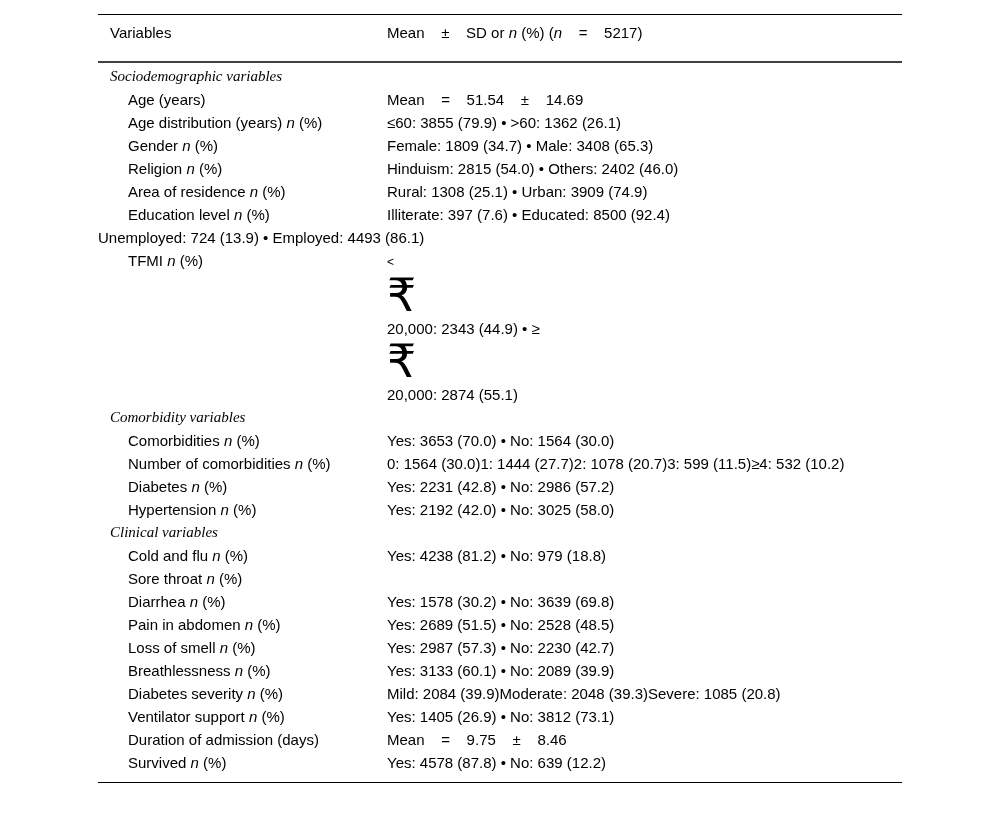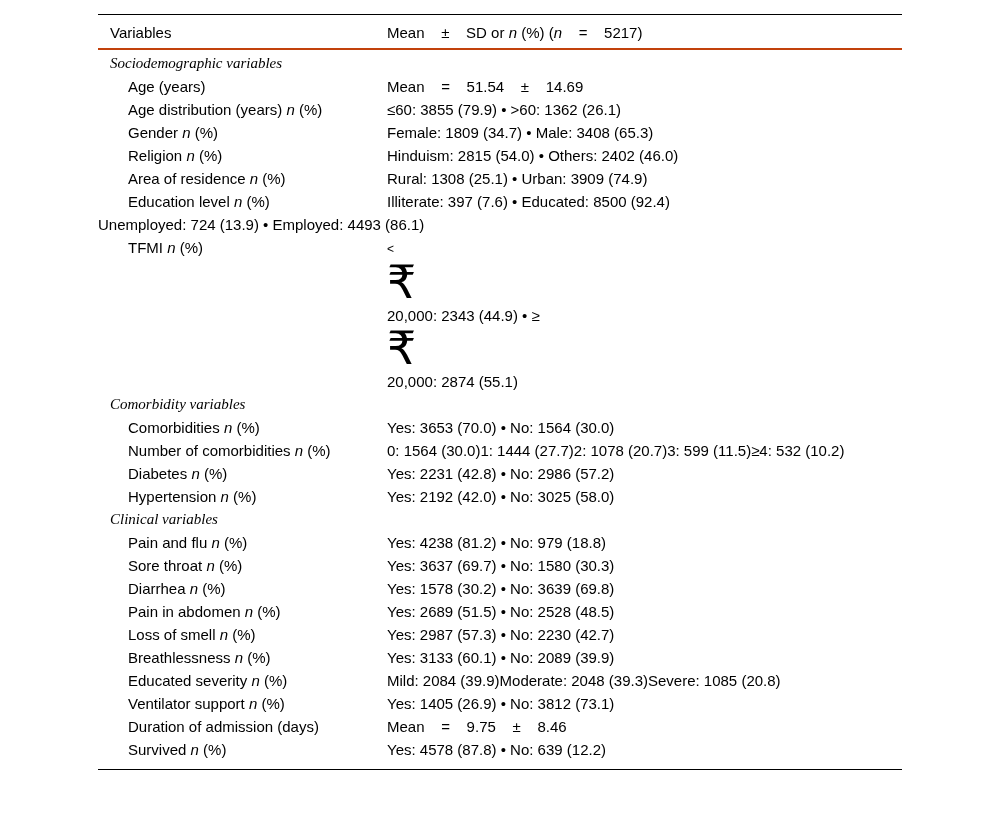--- a/index.html
+++ b/index.html
@@ -17,23 +17,23 @@
     position: absolute;
     left: 98px;
     top: 14px;
     width: 804px;
     border-top: 1.5px solid #000;
     border-bottom: 1.5px solid #000;
     box-sizing: border-box;
   }
   .thead {
     display: flex;
-    padding: 6px 0 4px 0;
+    padding: 6px 0 17px 0;
     line-height: 23px;
-    border-bottom: 2px solid #c2410c;
+    border-bottom: 2px solid #404040;
   }
   .cell-label {
     width: 289px;
     box-sizing: border-box;
     padding-left: 30px;
     flex-shrink: 0;
   }
   .thead .cell-label { padding-left: 12px; }
   .cell-value {
     flex: 1;
@@ -131,27 +131,26 @@
     <div class="cell-label"><span>Hypertension </span><span class="it">n</span><span> (%)</span></div>
     <div class="cell-value"><span>Yes: 2192 (42.0) • No: 3025 (58.0)</span></div>
   </div>
 </div>
   </div>
 
   <div>
     <div class="section-title">Clinical variables</div>
     <div>
   <div class="row">
-    <div class="cell-label"><span>Pain and flu </span><span class="it">n</span><span> (%)</span></div>
+    <div class="cell-label"><span>Cold and flu </span><span class="it">n</span><span> (%)</span></div>
     <div class="cell-value"><span>Yes: 4238 (81.2) • No: 979 (18.8)</span></div>
   </div>
 
   <div class="row">
     <div class="cell-label"><span>Sore throat </span><span class="it">n</span><span> (%)</span></div>
-    <div class="cell-value"><span>Yes: 3637 (69.7) • No: 1580 (30.3)</span></div>
   </div>
 
   <div class="row">
     <div class="cell-label"><span>Diarrhea </span><span class="it">n</span><span> (%)</span></div>
     <div class="cell-value"><span>Yes: 1578 (30.2) • No: 3639 (69.8)</span></div>
   </div>
 
   <div class="row">
     <div class="cell-label"><span>Pain in abdomen </span><span class="it">n</span><span> (%)</span></div>
     <div class="cell-value"><span>Yes: 2689 (51.5) • No: 2528 (48.5)</span></div>
@@ -162,21 +161,21 @@
     <div class="cell-value"><span>Yes: 2987 (57.3) • No: 2230 (42.7)</span></div>
   </div>
 
 
   <div class="row">
     <div class="cell-label"><span>Breathlessness </span><span class="it">n</span><span> (%)</span></div>
     <div class="cell-value"><span>Yes: 3133 (60.1) • No: 2089 (39.9)</span></div>
   </div>
 
   <div class="row">
-    <div class="cell-label"><span>Educated severity </span><span class="it">n</span><span> (%)</span></div>
+    <div class="cell-label"><span>Diabetes severity </span><span class="it">n</span><span> (%)</span></div>
     <div class="cell-value"><span>Mild: 2084 (39.9)Moderate: 2048 (39.3)Severe: 1085 (20.8)</span></div>
   </div>
 
 
   <div class="row">
     <div class="cell-label"><span>Ventilator support </span><span class="it">n</span><span> (%)</span></div>
     <div class="cell-value"><span>Yes: 1405 (26.9) • No: 3812 (73.1)</span></div>
   </div>
 
   <div class="row">

